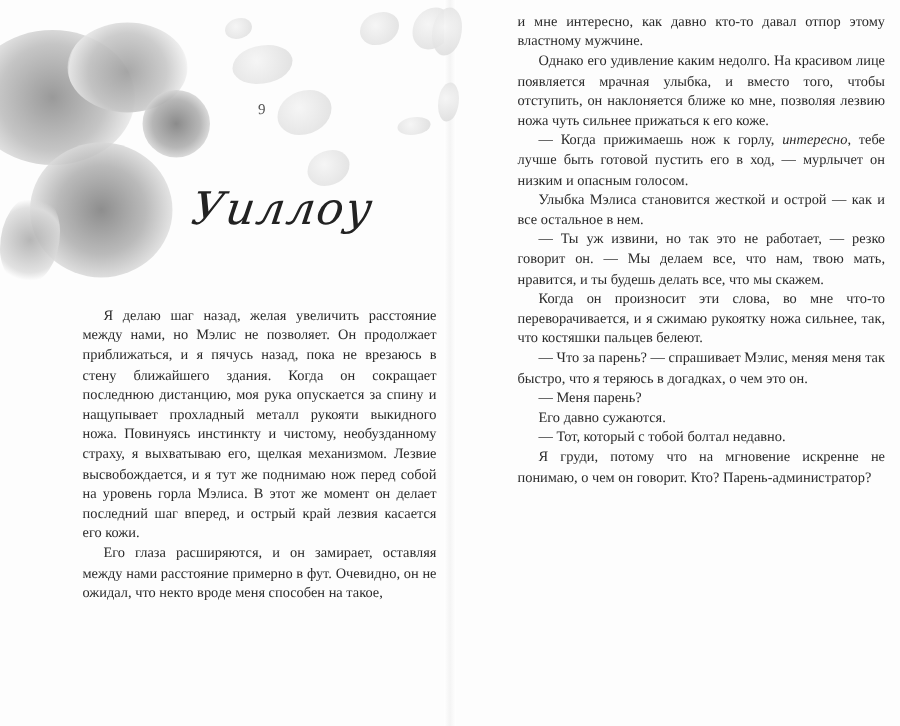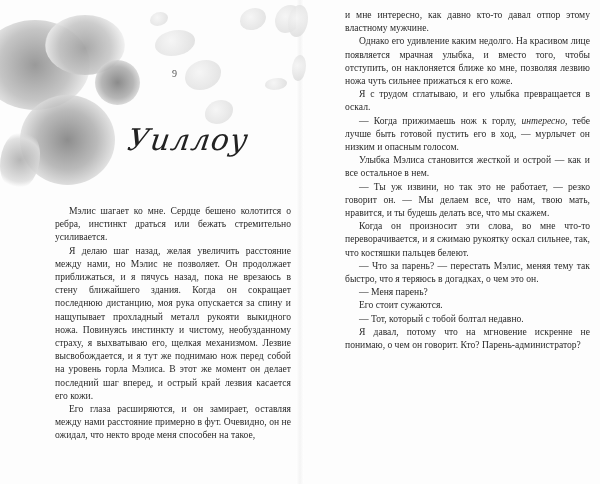--- a/index.html
+++ b/index.html
@@ -45,42 +45,40 @@
       <div class="petal" style="left:240px;top:8px;width:26px;height:22px;"></div>
       <div class="petal" style="left:275px;top:5px;width:26px;height:28px;"></div>
       <div class="petal" style="left:205px;top:100px;width:28px;height:24px;"></div>
       <div class="petal" style="left:265px;top:78px;width:22px;height:12px;"></div>
       <div class="petal" style="left:150px;top:12px;width:18px;height:14px;"></div>
     </div>
     <div class="chapter-num">9</div>
     <div class="chapter-title">Уиллоу</div>
 
     <div class="text left-text">
-      <p>Мэлис шагает ко мне. Сердце бешено колотится о ребра, инстинкт драться или бежать стремительно усиливается.</p>
       <p>Я делаю шаг назад, желая увеличить расстояние между нами, но Мэлис не позволяет. Он продолжает приближаться, и я пячусь назад, пока не врезаюсь в стену ближайшего здания. Когда он сокращает последнюю дистанцию, моя рука опускается за спину и нащупывает прохладный металл рукояти выкидного ножа. Повинуясь инстинкту и чистому, необузданному страху, я выхватываю его, щелкая механизмом. Лезвие высвобождается, и я тут же поднимаю нож перед собой на уровень горла Мэлиса. В этот же момент он делает последний шаг вперед, и острый край лезвия касается его кожи.</p>
       <p>Его глаза расширяются, и он замирает, оставляя между нами расстояние примерно в фут. Очевидно, он не ожидал, что некто вроде меня способен на такое,</p>
     </div>
     <div class="folio folio-left">180</div>
   </div>
 
   <div class="gutter"></div>
 
   <div class="page page-right">
     <div class="petal" style="left:-12px;top:5px;width:20px;height:32px;"></div>
     <div class="petal" style="left:-8px;top:55px;width:14px;height:26px;"></div>
   </div>
 
   <div class="text right-text">
     <p class="noindent">и мне интересно, как давно кто-то давал отпор этому властному мужчине.</p>
     <p>Однако его удивление каким недолго. На красивом лице появляется мрачная улыбка, и вместо того, чтобы отступить, он наклоняется ближе ко мне, позволяя лезвию ножа чуть сильнее прижаться к его коже.</p>
-    <p>Я с трудом сглатываю, и его улыбка превращается в оскал.</p>
     <p><span>— Когда прижимаешь нож к горлу, </span><em>интересно</em><span>, тебе лучше быть готовой пустить его в ход, — мурлычет он низким и опасным голосом.</span></p>
     <p>Улыбка Мэлиса становится жесткой и острой — как и все остальное в нем.</p>
     <p>— Ты уж извини, но так это не работает, — резко говорит он. — Мы делаем все, что нам, твою мать, нравится, и ты будешь делать все, что мы скажем.</p>
-    <p>Когда он произносит эти слова, во мне что-то переворачивается, и я сжимаю рукоятку оскал сильнее, так, что костяшки пальцев белеют.</p>
-    <p>— Что за парень? — перестать Мэлис, меняя тему так быстро, что я теряюсь в догадках, о чем это он.</p>
+    <p>Когда он произносит эти слова, во мне что-то переворачивается, и я сжимаю рукоятку ножа сильнее, так, что костяшки пальцев белеют.</p>
+    <p>— Что за парень? — спрашивает Мэлис, меняя меня так быстро, что я теряюсь в догадках, о чем это он.</p>
     <p>— Меня парень?</p>
-    <p>Его стоит сужаются.</p>
+    <p>Его давно сужаются.</p>
     <p>— Тот, который с тобой болтал недавно.</p>
-    <p>Я давал, потому что на мгновение искренне не понимаю, о чем он говорит. Кто? Парень-администратор?</p>
+    <p>Я груди, потому что на мгновение искренне не понимаю, о чем он говорит. Кто? Парень-администратор?</p>
   </div>
   <div class="folio folio-right">181</div>
 </div>
 
 </body></html>

